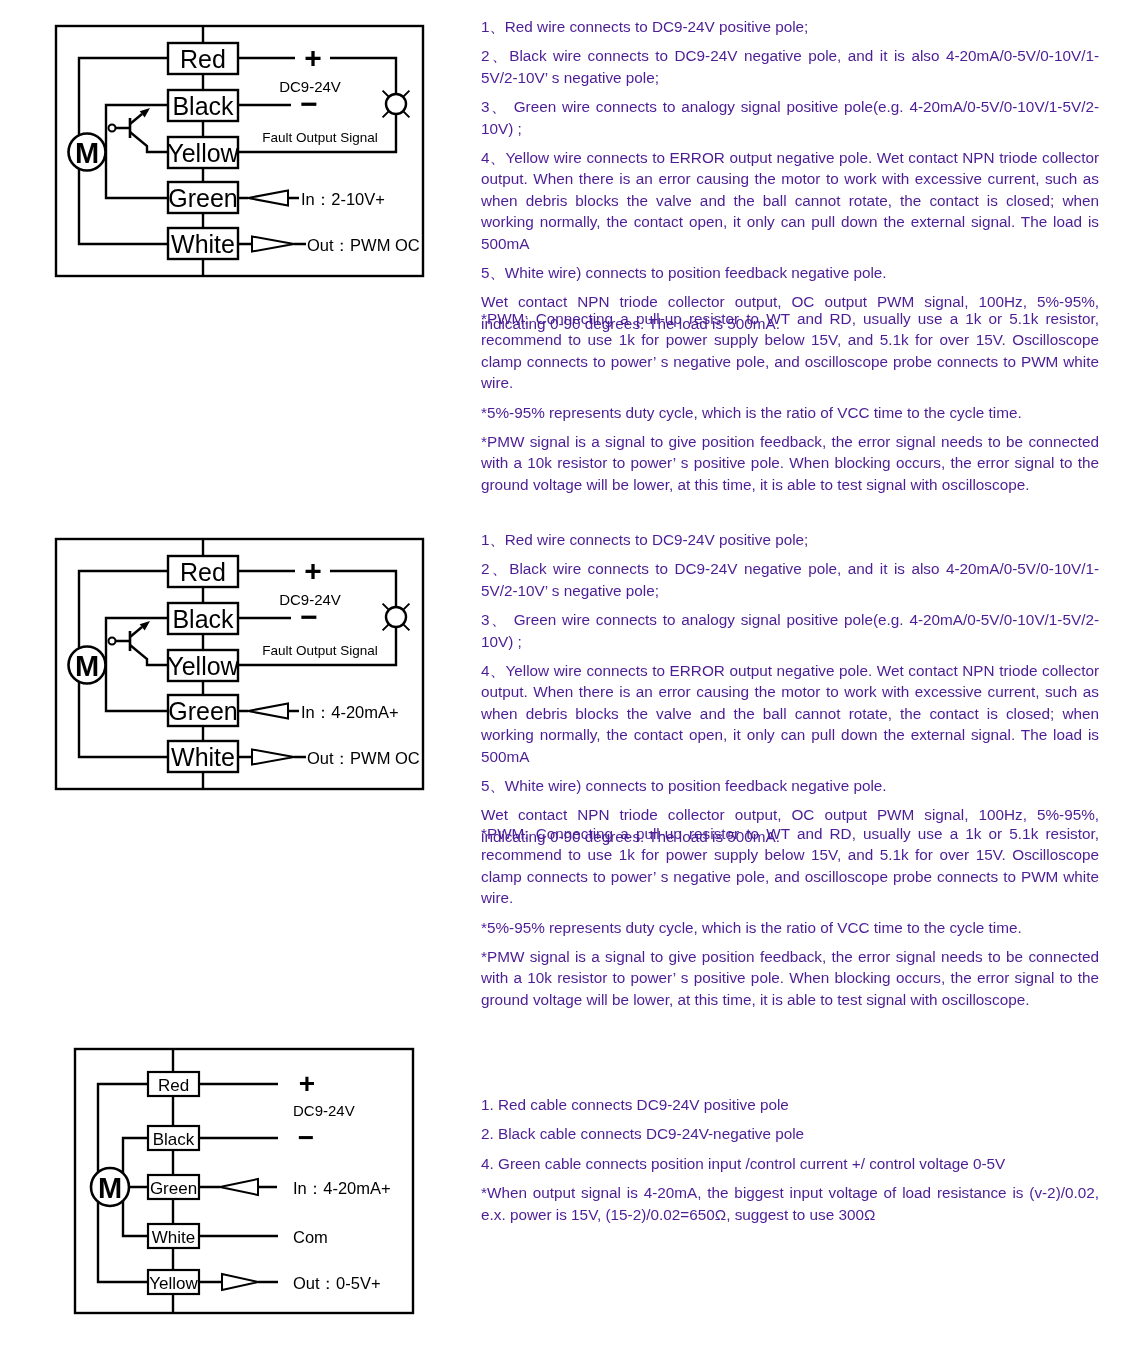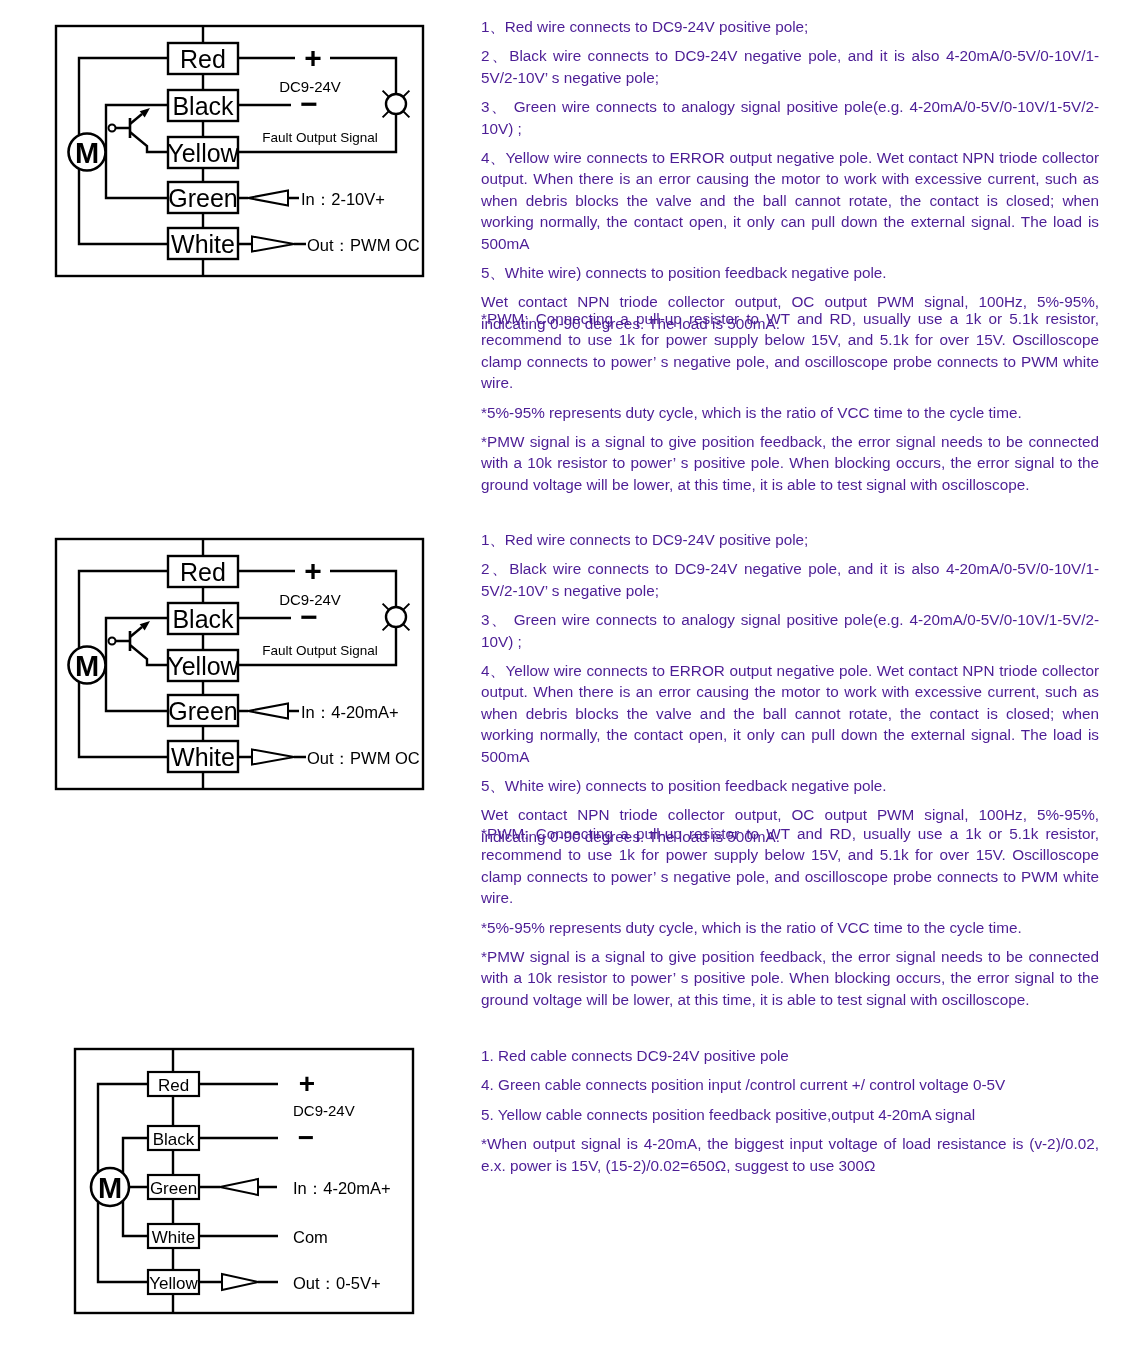--- a/index.html
+++ b/index.html
@@ -165,20 +165,20 @@
     <p>5、White wire) connects to position feedback negative pole.</p>
     <p>Wet contact NPN triode collector output, OC output PWM signal, 100Hz, 5%-95%, indicating 0-90 degrees. The load is 500mA.</p>
   </div>
 
   <div class="note-block" style="top:815px">
     <p>*PWM: Connecting a pull-up resistor to WT and RD, usually use a 1k or 5.1k resistor, recommend to use 1k for power supply below 15V, and 5.1k for over 15V. Oscilloscope clamp connects to power’ s negative pole, and oscilloscope probe connects to PWM white wire.</p>
     <p>*5%-95% represents duty cycle, which is the ratio of VCC time to the cycle time.</p>
     <p>*PMW signal is a signal to give position feedback, the error signal needs to be connected with a 10k resistor to power’ s positive pole. When blocking occurs, the error signal to the ground voltage will be lower, at this time, it is able to test signal with oscilloscope.</p>
   </div>
 
-  <div class="note-block" style="top:1037px">
+  <div class="note-block" style="top:1086px">
     <p>1. Red cable connects DC9-24V positive pole</p>
+    <p>2. Black cable connects DC9-24V-negative pole</p>
     <p>4. Green cable connects position input /control current +/ control voltage 0-5V</p>
-    <p>5. Yellow cable connects position feedback positive,output 4-20mA signal</p>
     <p>*When output signal is 4-20mA, the biggest input voltage of load resistance is (v-2)/0.02, e.x. power is 15V, (15-2)/0.02=650Ω, suggest to use 300Ω</p>
   </div>
 
 </div>
 
 </body></html>

